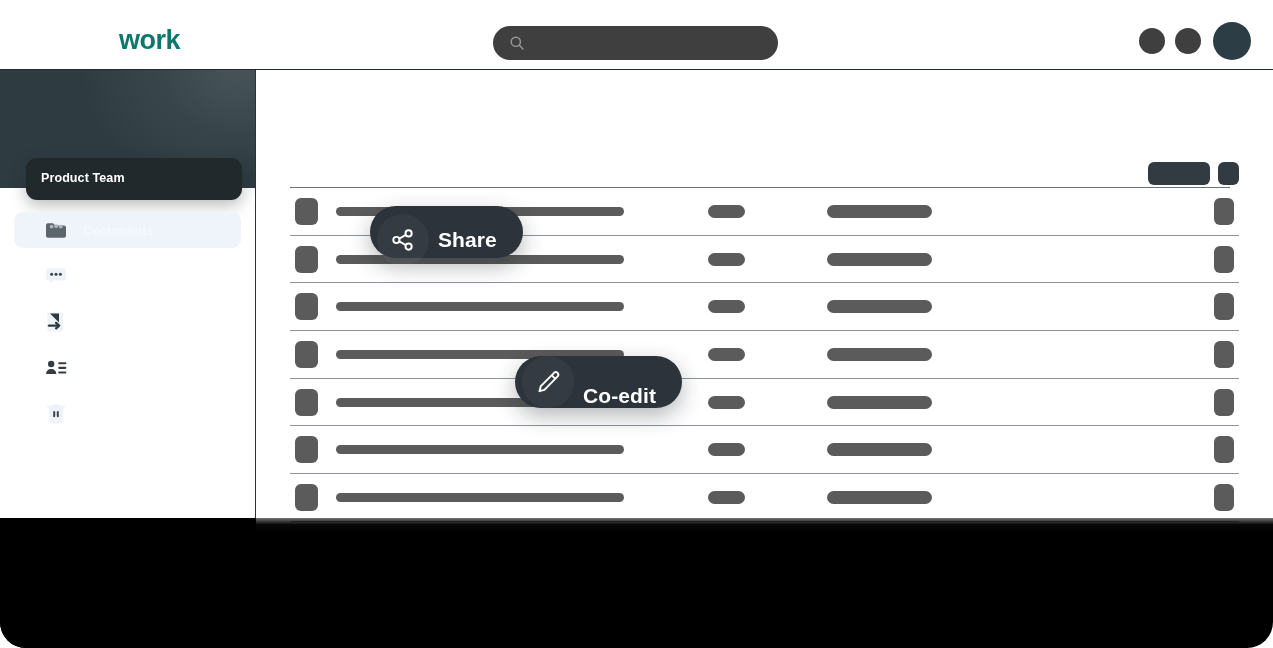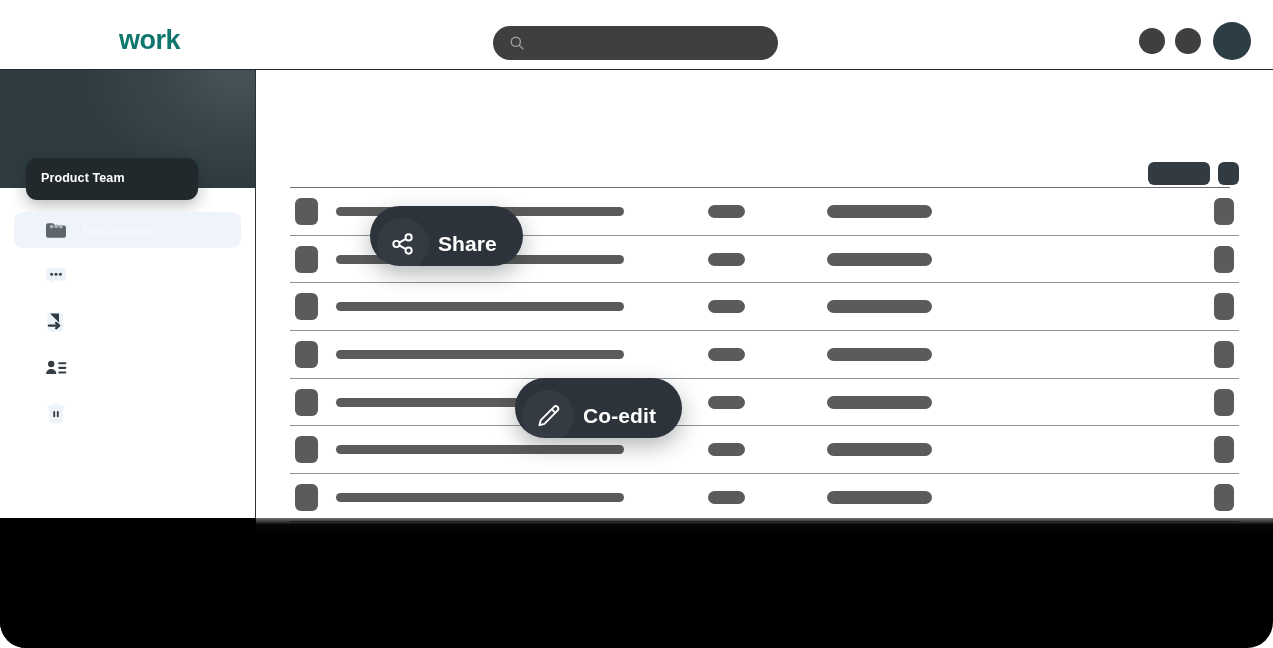--- a/index.html
+++ b/index.html
@@ -117,21 +117,21 @@
     height: 118px;
     background:
       radial-gradient(ellipse 200px 150px at 88% 6%, rgba(255,255,255,0.075) 0%, rgba(255,255,255,0.035) 46%, rgba(255,255,255,0) 72%),
       radial-gradient(ellipse 120px 95px at 96% 2%, rgba(255,255,255,0.05) 0%, rgba(255,255,255,0) 70%),
       #2e3c42;
   }
   .team-card {
     position: absolute;
     left: 26px;
     top: 88px;
-    width: 172px;
+    width: 216px;
     height: 42px;
     border-radius: 11px;
     background: #22292d;
     box-shadow: 0 5px 16px rgba(20,25,28,0.30);
   }
   .team-card-label {
     position: absolute;
     left: 15px;
     top: 13px;
     font-size: 12.5px;
@@ -305,21 +305,21 @@
   
   .pill {
     position: absolute;
     display: flex;
     align-items: center;
     border-radius: 999px;
     background: #2c333b;
     box-shadow: 0 8px 22px rgba(25,30,35,0.32);
     z-index: 60;
     padding: 16px 26px 0 0;
-    height: 60px;
+    height: 52px;
     border: none;
   }
   .pill-icon-wrap {
     width: 52px;
     height: 52px;
     border-radius: 50%;
     background: rgba(255,255,255,0.045);
     display: flex;
     align-items: center;
     justify-content: center;
@@ -328,21 +328,21 @@
   }
   .pill-label {
     font-size: 21px;
     font-weight: 700;
     color: #ffffff;
     margin-left: 9px;
     letter-spacing: 0.1px;
     white-space: nowrap;
   }
   #pill-share  { left: 370px; top: 206px; }
-  #pill-coedit { left: 515px; top: 378px; }
+  #pill-coedit { left: 515px; top: 356px; align-items: flex-end; }
 
   
   .bottom-fade {
     position: absolute;
     left: 0;
     top: 518px;
     width: 1273px;
     height: 130px;
     background: linear-gradient(to bottom, rgba(0,0,0,0.55) 0%, rgba(0,0,0,0.97) 5%, #000000 11%, #000000 100%);
     z-index: 70;

